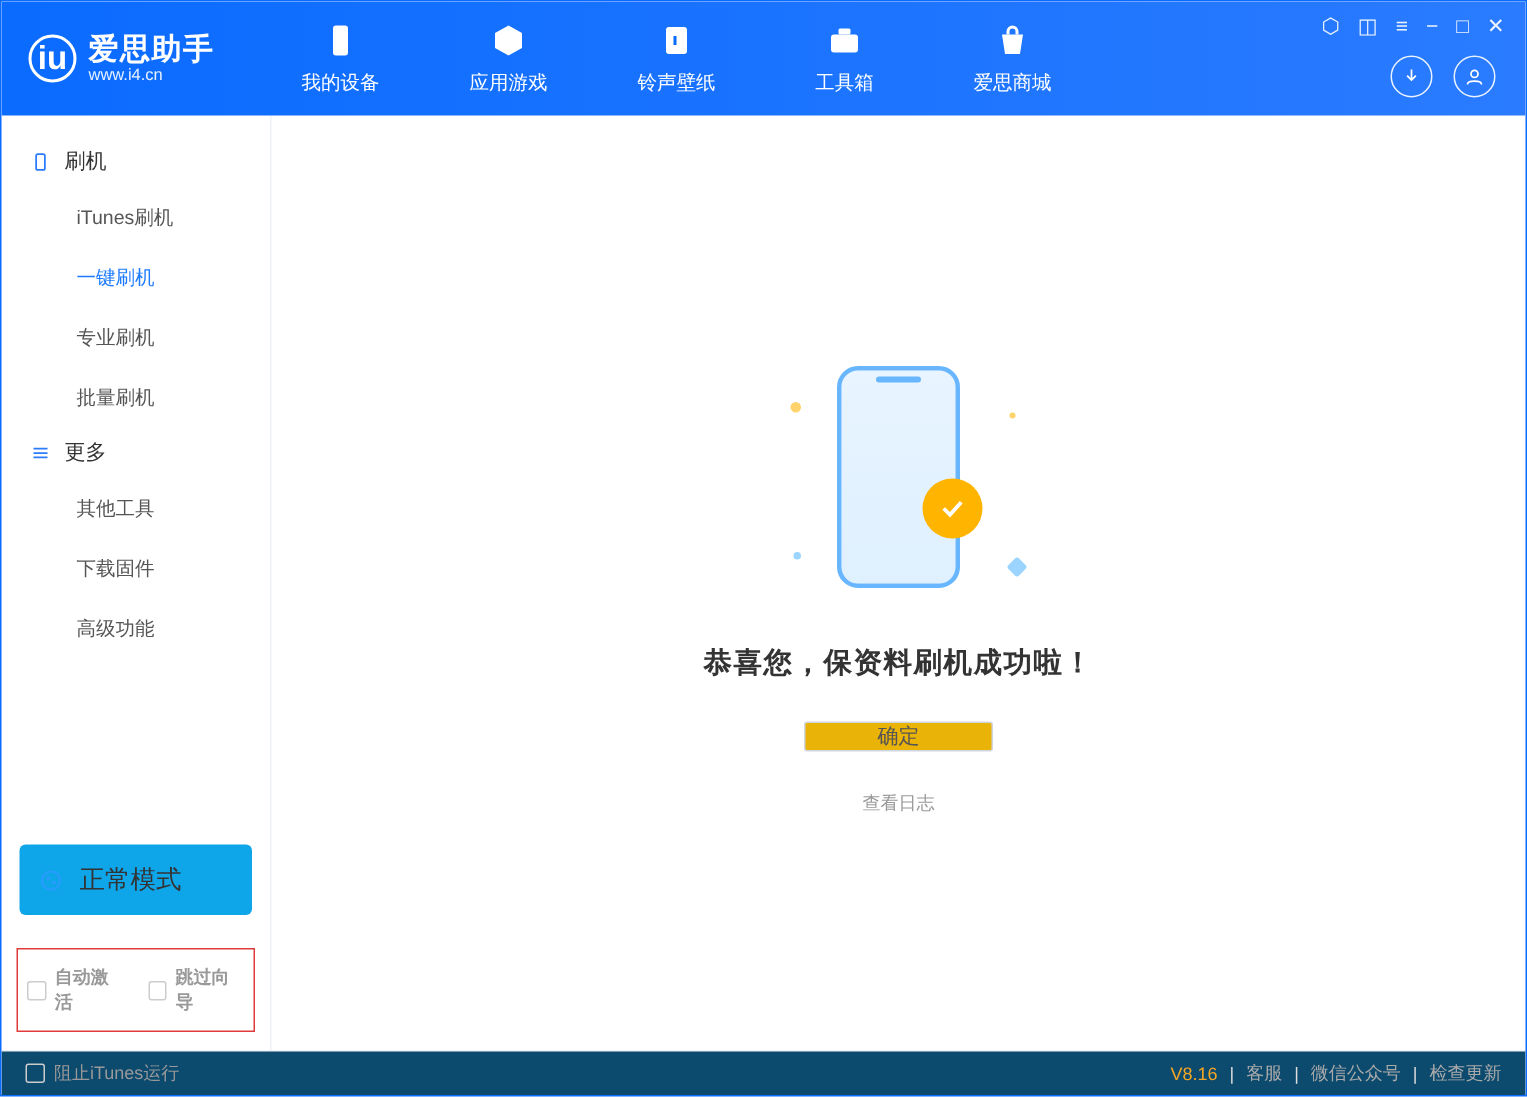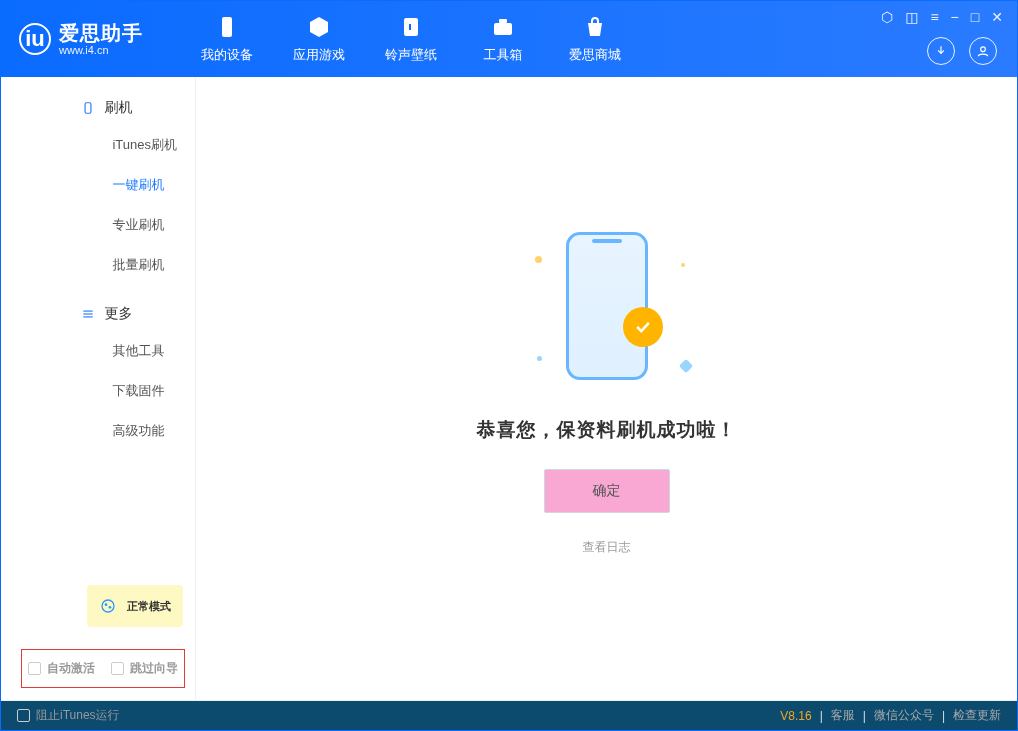--- a/index.html
+++ b/index.html
@@ -33,21 +33,21 @@
     width: 32px; height: 32px;
     border: 2px solid #fff;
     border-radius: 50%;
     display: flex; align-items: center; justify-content: center;
     font-weight: bold; font-size: 22px;
     color: #fff;
   }
   .brand-text { line-height: 1.1; }
   .brand-text .t1 { font-size: 20px; font-weight: 600; letter-spacing: 1px; }
   .brand-text .t2 { font-size: 11px; opacity: .9; }
-  .navtabs { display: flex; height: 100%; }
+  .navtabs { display: flex; height: 100%; gap: 20px; }
   .navtab {
     width: 92px;
     display: flex;
     flex-direction: column;
     align-items: center;
     justify-content: center;
     gap: 6px;
     font-size: 13px;
     cursor: pointer;
   }
@@ -82,25 +82,24 @@
   }
   .circ-icon svg { width: 14px; height: 14px; fill: none; stroke: #fff; stroke-width: 2; }
 
   
   .body {
     display: flex;
     height: calc(100% - 76px - 30px);
   }
   
   .sidebar {
-    width: 195px;
+    width: 180px;
     border-right: 1px solid #eef2f7;
     display: flex;
     flex-direction: column;
-    align-items: flex-end;
   }
   .side-scroll { flex: 1; overflow: auto; padding-top: 14px; }
   .side-group-hdr {
     display: flex; align-items: center; gap: 8px;
     padding: 8px 18px 8px 18px;
     font-size: 14px;
     color: #333;
     font-weight: 500;
   }
   .side-group-hdr .ghicon { width: 16px; height: 16px; display: inline-flex; align-items: center; justify-content: center; }
@@ -108,27 +107,26 @@
   .side-item {
     padding: 11px 18px 11px 50px;
     font-size: 13px;
     color: #555;
     cursor: pointer;
   }
   .side-item.active { color: #1e7bff; }
 
   .side-card {
     margin: 10px 12px;
-    background: #fef9c3;
+    background: #0ea5e9;
     border-radius: 4px;
     padding: 12px 12px;
     display: flex; align-items: center; gap: 10px;
-    font-size: 11px;
+    font-size: 17px;
     color: #333;
-    font-weight: bold;
   }
   .side-card .sc-icon {
     width: 18px; height: 18px;
     display:flex; align-items:center; justify-content:center;
   }
   .side-card .sc-icon svg { width: 16px; height: 16px; }
   .device-card {
     margin: 0 12px 10px;
     background: #f3f7fb;
     border-radius: 4px;
@@ -195,23 +193,23 @@
   }
   .check-badge svg { width:20px; height:20px; fill:none; stroke:#fff; stroke-width:3; }
   .sparkle { position:absolute; width:7px; height:7px; border-radius:50%; }
   .sp1 { background:#ffd36b; left:28px; top:35px; }
   .sp2 { background:#9ad4ff; left:30px; bottom:30px; width:5px; height:5px; }
   .sp3 { background:#ffd36b; right:22px; top:42px; width:4px; height:4px; }
   .diamond { position:absolute; width:10px; height:10px; transform:rotate(45deg); background:#9ad4ff; right:16px; bottom:20px; border-radius:2px; }
 
   .success-msg { font-size: 19px; color: #333; letter-spacing: 1px; font-weight: bold; }
   .ok-btn {
-    padding: 12px 48px;
+    padding: 0 48px;
     border: 1px solid #cfd6df;
-    background: #f9a8d4;
+    background: #eab308;
     border-radius: 2px;
     font-size: 14px;
     color: #555;
     cursor: pointer;
   }
   .view-log { font-size: 12px; color:#999; cursor:pointer; }
 
   
   .statusbar {
     height: 30px;
@@ -318,21 +316,21 @@
               <rect x="7" y="3" width="10" height="18" rx="2"></rect>
             </svg>
           </span>
         <span>刷机</span>
       </div>
       <div class="side-item">iTunes刷机</div>
       <div class="side-item active">一键刷机</div>
       <div class="side-item">专业刷机</div>
       <div class="side-item">批量刷机</div>
 
-      <div class="side-group-hdr" style="margin-top:12px;">
+      <div class="side-group-hdr" style="margin-top:0;">
         <span class="ghicon">
             <svg viewBox="0 0 24 24" stroke="#bbb">
               <line x1="4" y1="7" x2="20" y2="7"></line>
               <line x1="4" y1="12" x2="20" y2="12"></line>
               <line x1="4" y1="17" x2="20" y2="17"></line>
             </svg>
           </span>
         <span>更多</span>
       </div>
       <div class="side-item">其他工具</div>

